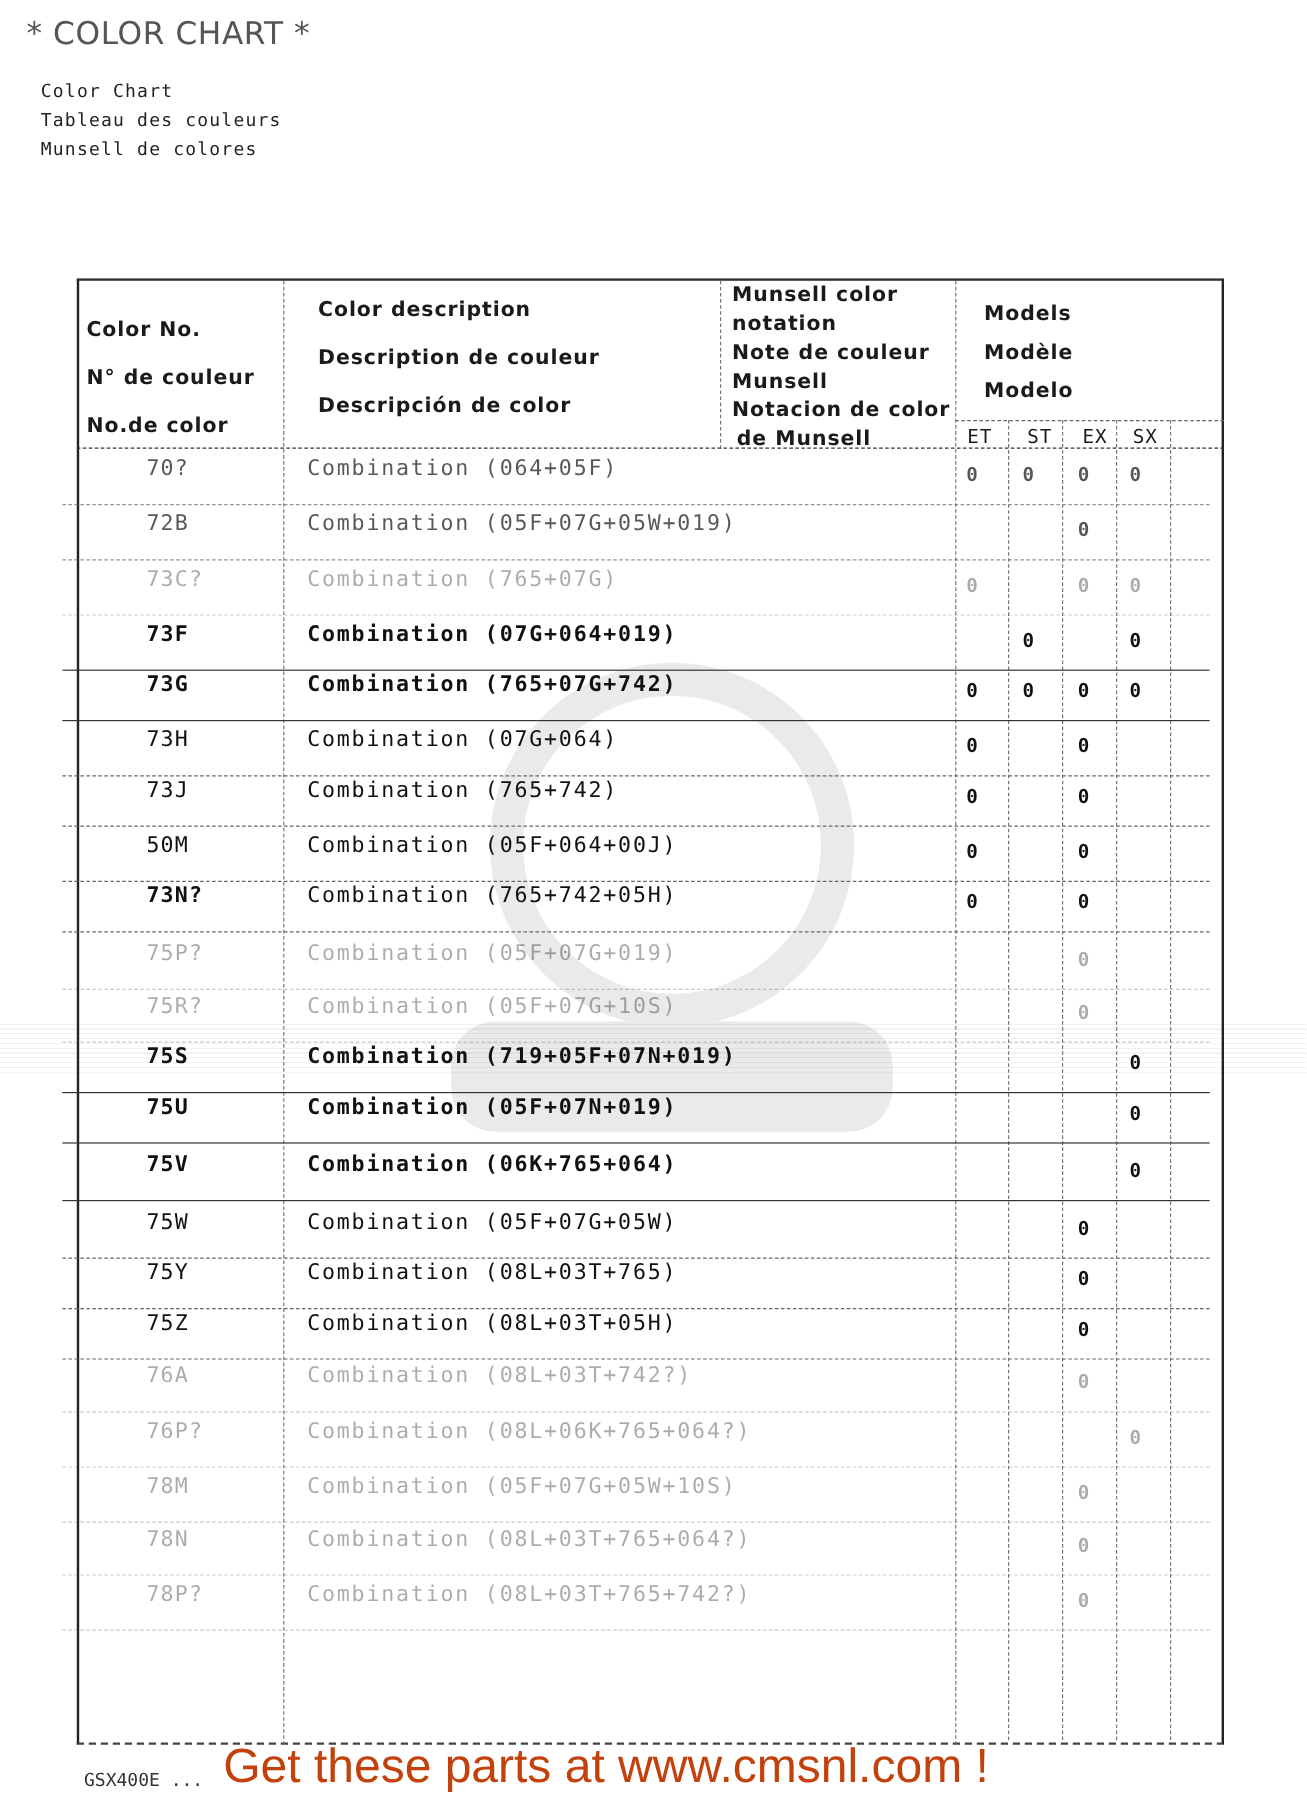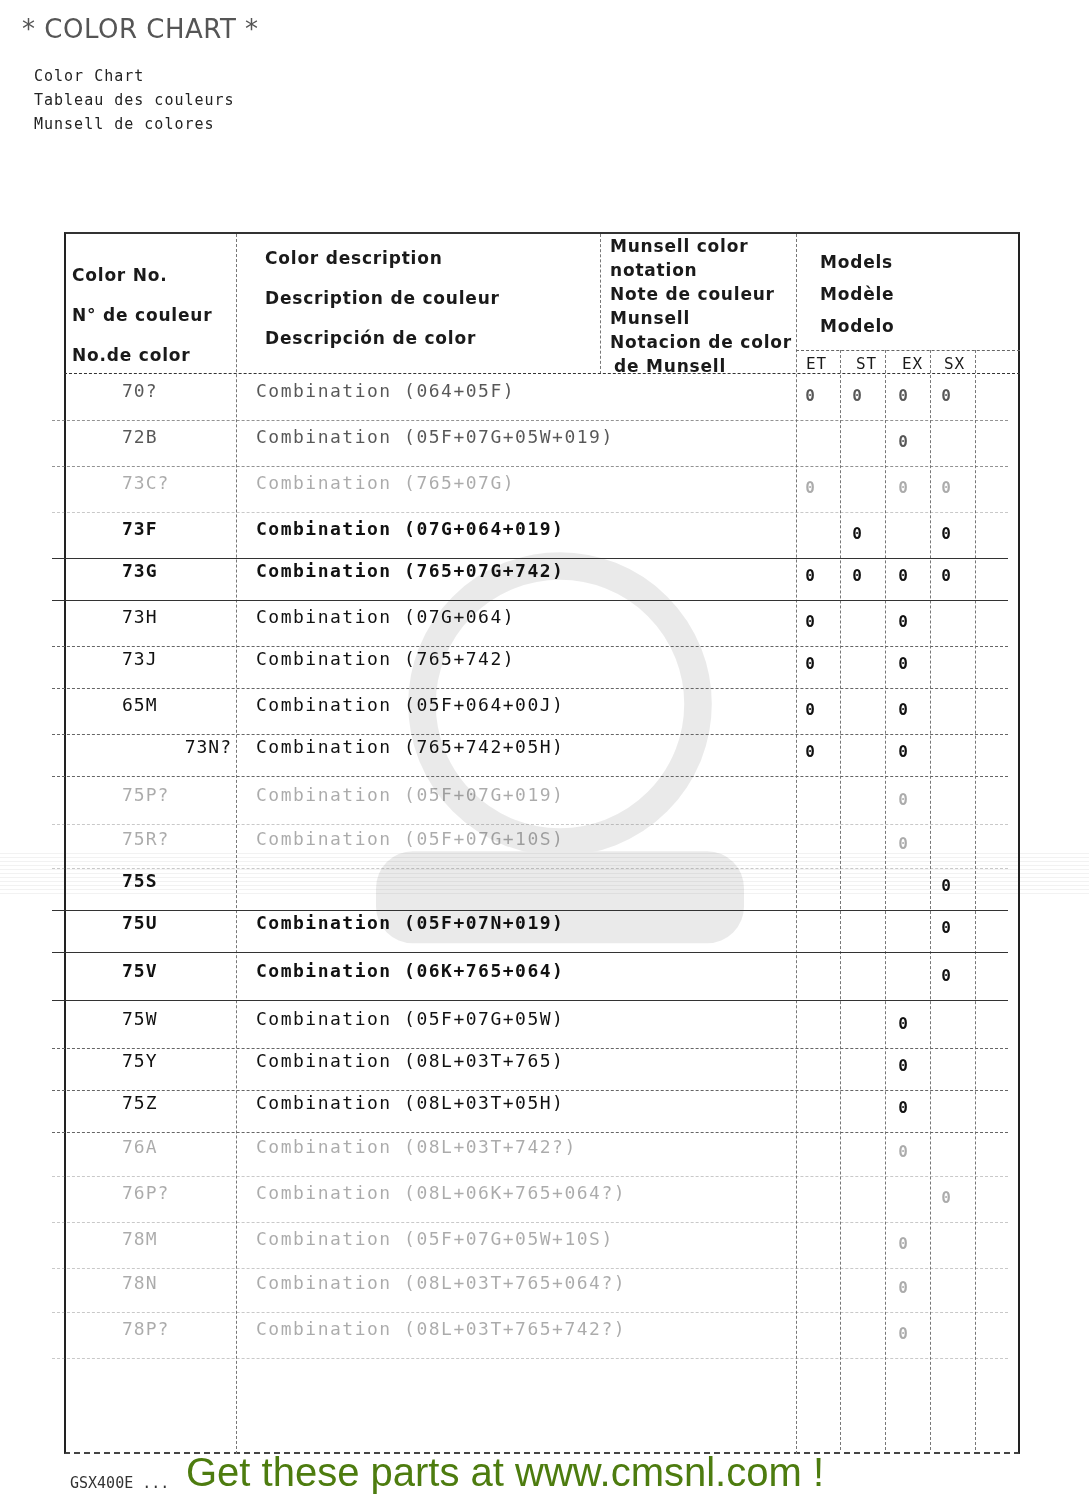--- a/index.html
+++ b/index.html
@@ -19,21 +19,21 @@
   .row-code { position:absolute; left:66px; width:180px; font-family:"DejaVu Sans Mono", monospace;
               font-size:18px; font-weight:bold; letter-spacing:1px; text-align:left; padding-left:70px; box-sizing:border-box; }
   .row-desc { position:absolute; left:268px; font-family:"DejaVu Sans Mono", monospace;
               font-size:18px; letter-spacing:1.5px; white-space:nowrap; }
   .mark { position:absolute; width:24px; text-align:center; font-family:"DejaVu Sans Mono", monospace;
           font-size:16px; font-weight:bold; }
   .faded { opacity:0.35; }
   .semi { opacity:0.7; }
   .footer-code { position:absolute; left:70px; top:1474px; font-family:"DejaVu Sans Mono", monospace; font-size:15px; color:#333; }
   .banner { position:absolute; left:186px; top:1450px; font-family:"Liberation Sans", sans-serif;
-            font-size:40px; color:#4d7c0f; white-space:nowrap; }
+            font-size:40px; color:#c2410c; white-space:nowrap; }
   .watermark { position:absolute; left:330px; top:520px; width:460px; height:460px; opacity:0.08; pointer-events:none; }
   .strip { position:absolute; left:0; width:1089px; height:44px; top:850px;
            background:repeating-linear-gradient(0deg, rgba(0,0,0,0.05) 0 1px, transparent 1px 4px); }
 </style>
 </head>
 <body>
 
 <div class="strip"></div>
 
 <div class="page-title">* COLOR CHART *</div>
@@ -147,30 +147,30 @@
     <div class="row" style="top: 648px; height: 44px;">
       <div class="row-code" style="left: 0px; top: 0px; font-weight: normal;">73J</div>
       <div class="row-desc" style="left: 204px; top: 0px;">Combination (765+742)</div>
       <div class="mark" style="left: 746px; top: 6px;">0</div>
       <div class="mark" style="left: 793px; top: 6px;"></div>
       <div class="mark" style="left: 839px; top: 6px;">0</div>
       <div class="mark" style="left: 882px; top: 6px;"></div>
       <div class="hline" style="left: 0px; top: 40px; width: 956px;"></div>
     </div>
     <div class="row" style="top: 694px; height: 44px;">
-      <div class="row-code" style="left: 0px; top: 0px; font-weight: normal;">65M</div>
+      <div class="row-code" style="left: 0px; top: 0px; font-weight: normal;">50M</div>
       <div class="row-desc" style="left: 204px; top: 0px;">Combination (05F+064+00J)</div>
       <div class="mark" style="left: 746px; top: 6px;">0</div>
       <div class="mark" style="left: 793px; top: 6px;"></div>
       <div class="mark" style="left: 839px; top: 6px;">0</div>
       <div class="mark" style="left: 882px; top: 6px;"></div>
       <div class="hline" style="left: 0px; top: 40px; width: 956px;"></div>
     </div>
     <div class="row" style="top: 736px; height: 44px;">
-      <div class="row-code" style="left: 0px; top: 0px; font-weight: normal; text-align: right;">73N?</div>
+      <div class="row-code" style="left: 0px; top: 0px; font-weight: bold;">73N?</div>
       <div class="row-desc" style="left: 204px; top: 0px;">Combination (765+742+05H)</div>
       <div class="mark" style="left: 746px; top: 6px;">0</div>
       <div class="mark" style="left: 793px; top: 6px;"></div>
       <div class="mark" style="left: 839px; top: 6px;">0</div>
       <div class="mark" style="left: 882px; top: 6px;"></div>
       <div class="hline" style="left: 0px; top: 40px; width: 956px;"></div>
     </div>
     <div class="row faded" style="top: 784px; height: 44px;">
       <div class="row-code" style="left: 0px; top: 0px; font-weight: normal;">75P?</div>
       <div class="row-desc" style="left: 204px; top: 0px;">Combination (05F+07G+019)</div>
@@ -184,20 +184,21 @@
       <div class="row-code" style="left: 0px; top: 0px; font-weight: normal;">75R?</div>
       <div class="row-desc" style="left: 204px; top: 0px;">Combination (05F+07G+10S)</div>
       <div class="mark" style="left: 746px; top: 6px;"></div>
       <div class="mark" style="left: 793px; top: 6px;"></div>
       <div class="mark" style="left: 839px; top: 6px;">0</div>
       <div class="mark" style="left: 882px; top: 6px;"></div>
       <div class="hline" style="left: 0px; top: 40px; width: 956px;"></div>
     </div>
     <div class="row" style="top: 870px; height: 44px;">
       <div class="row-code" style="left: 0px; top: 0px;">75S</div>
+      <div class="row-desc" style="left: 204px; top: 0px; font-weight: bold;">Combination (719+05F+07N+019)</div>
       <div class="mark" style="left: 746px; top: 6px;"></div>
       <div class="mark" style="left: 793px; top: 6px;"></div>
       <div class="mark" style="left: 839px; top: 6px;"></div>
       <div class="mark" style="left: 882px; top: 6px;">0</div>
       <div class="hline" style="left: 0px; top: 40px; width: 956px; border-top: 1px solid rgb(51, 51, 51);"></div>
     </div>
     <div class="row" style="top: 912px; height: 44px;">
       <div class="row-code" style="left: 0px; top: 0px;">75U</div>
       <div class="row-desc" style="left: 204px; top: 0px; font-weight: bold;">Combination (05F+07N+019)</div>
       <div class="mark" style="left: 746px; top: 6px;"></div>

